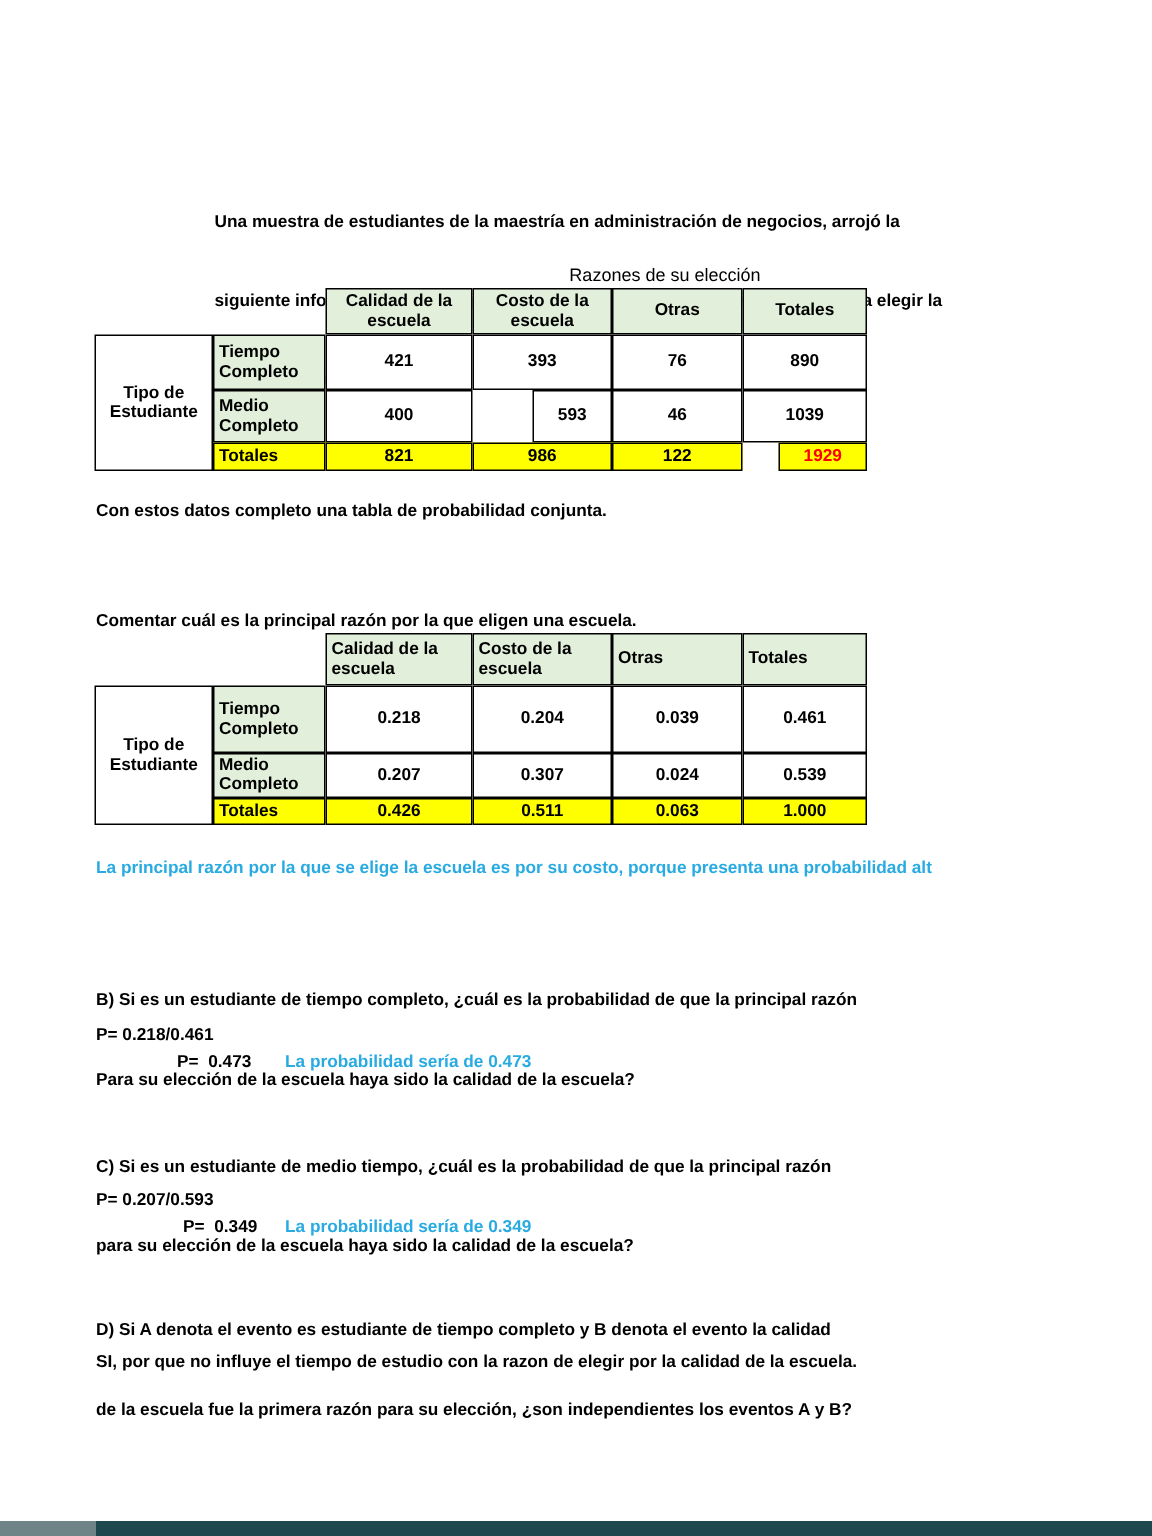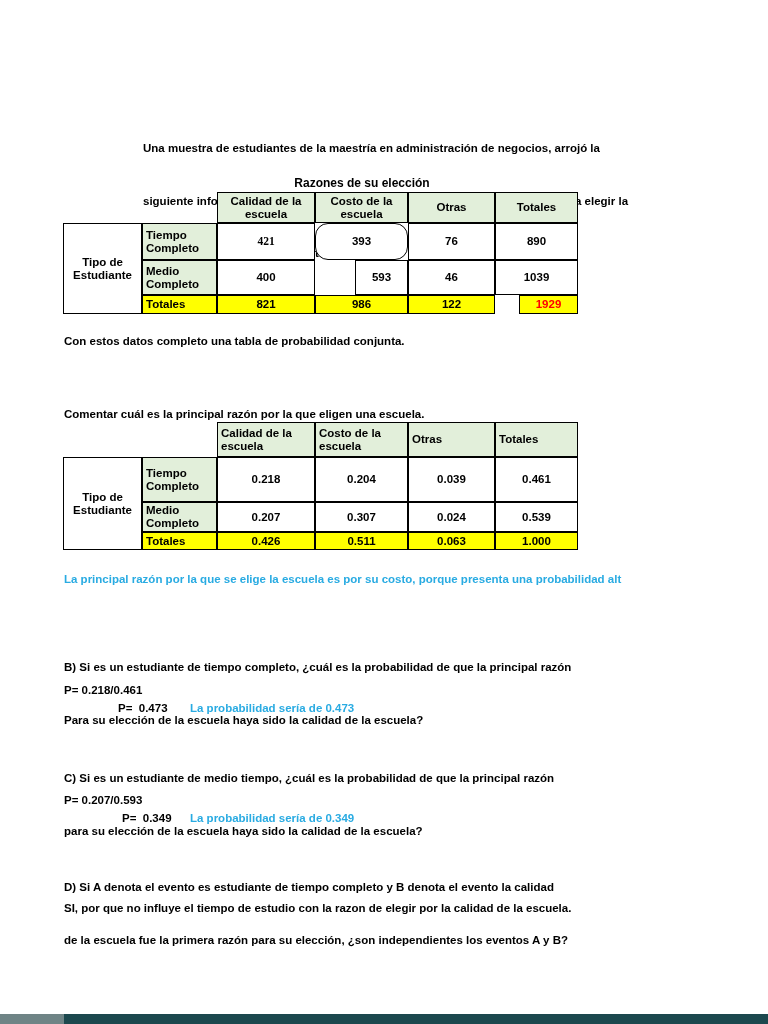--- a/index.html
+++ b/index.html
@@ -1,21 +1,21 @@
 <!DOCTYPE html>
 <html><head>
 <meta charset="utf-8">
 <style>
   html,body{margin:0;padding:0;background:#ffffff;}
   .page{
     position:relative;width:768px;height:1024px;background:#ffffff;overflow:hidden;
     font-family:"Liberation Sans",sans-serif;color:#000;
   }
   .para{position:absolute;font-size:11.5px;font-weight:bold;line-height:17.5px;white-space:pre;}
-  .title{position:absolute;font-size:12px;font-weight:bold;text-align:center;}
+  .title{position:absolute;font-size:12px;font-weight:normal;text-align:right;}
   .blue{color:#29ABE2;}
   
   .tbl{position:absolute;display:grid;}
   .cell{
     border:1px solid #000;font-size:11.5px;font-weight:bold;line-height:13px;
     display:flex;align-items:center;justify-content:center;text-align:center;
     background:#fff;overflow:hidden;
   }
   .cell.green{background:#E2EFDA;}
   .cell.yellow{background:#FFFF00;}
@@ -45,22 +45,22 @@
   <div class="tbl" id="t1">
     <div class="spacer" style="grid-column:1 / span 2;grid-row:1;"></div>
     <div class="cell green" style="grid-column:3;grid-row:1;">Calidad de la escuela</div>
     <div class="cell green" style="grid-column:4;grid-row:1;">Costo de la escuela</div>
     <div class="cell green" style="grid-column:5;grid-row:1;">Otras</div>
     <div class="cell green" style="grid-column:6;grid-row:1;">Totales</div>
 
     <div class="cell rowgroup">Tipo de Estudiante</div>
 
     <div class="cell green left" style="grid-column:2;grid-row:2;">Tiempo Completo</div>
-    <div class="cell" style="grid-column:3;grid-row:2;font-family:Liberation Serif, serif;">421</div>
-    <div class="cell" style="grid-column:4;grid-row:2;border-radius:13px;">393</div>
+    <div class="cell" style="grid-column:3;grid-row:2;">421</div>
+    <div class="cell" style="grid-column:4;grid-row:2;">393</div>
     <div class="cell" style="grid-column:5;grid-row:2;">76</div>
     <div class="cell" style="grid-column:6;grid-row:2;">890</div>
 
     <div class="cell green left" style="grid-column:2;grid-row:3;">Medio Completo</div>
     <div class="cell" style="grid-column:3;grid-row:3;">400</div>
     <div class="cell" style="grid-column:4;grid-row:3;margin-left:40px;">593</div>
     <div class="cell" style="grid-column:5;grid-row:3;">46</div>
     <div class="cell" style="grid-column:6;grid-row:3;">1039</div>
 
     <div class="cell yellow left" style="grid-column:2;grid-row:4;">Totales</div>

